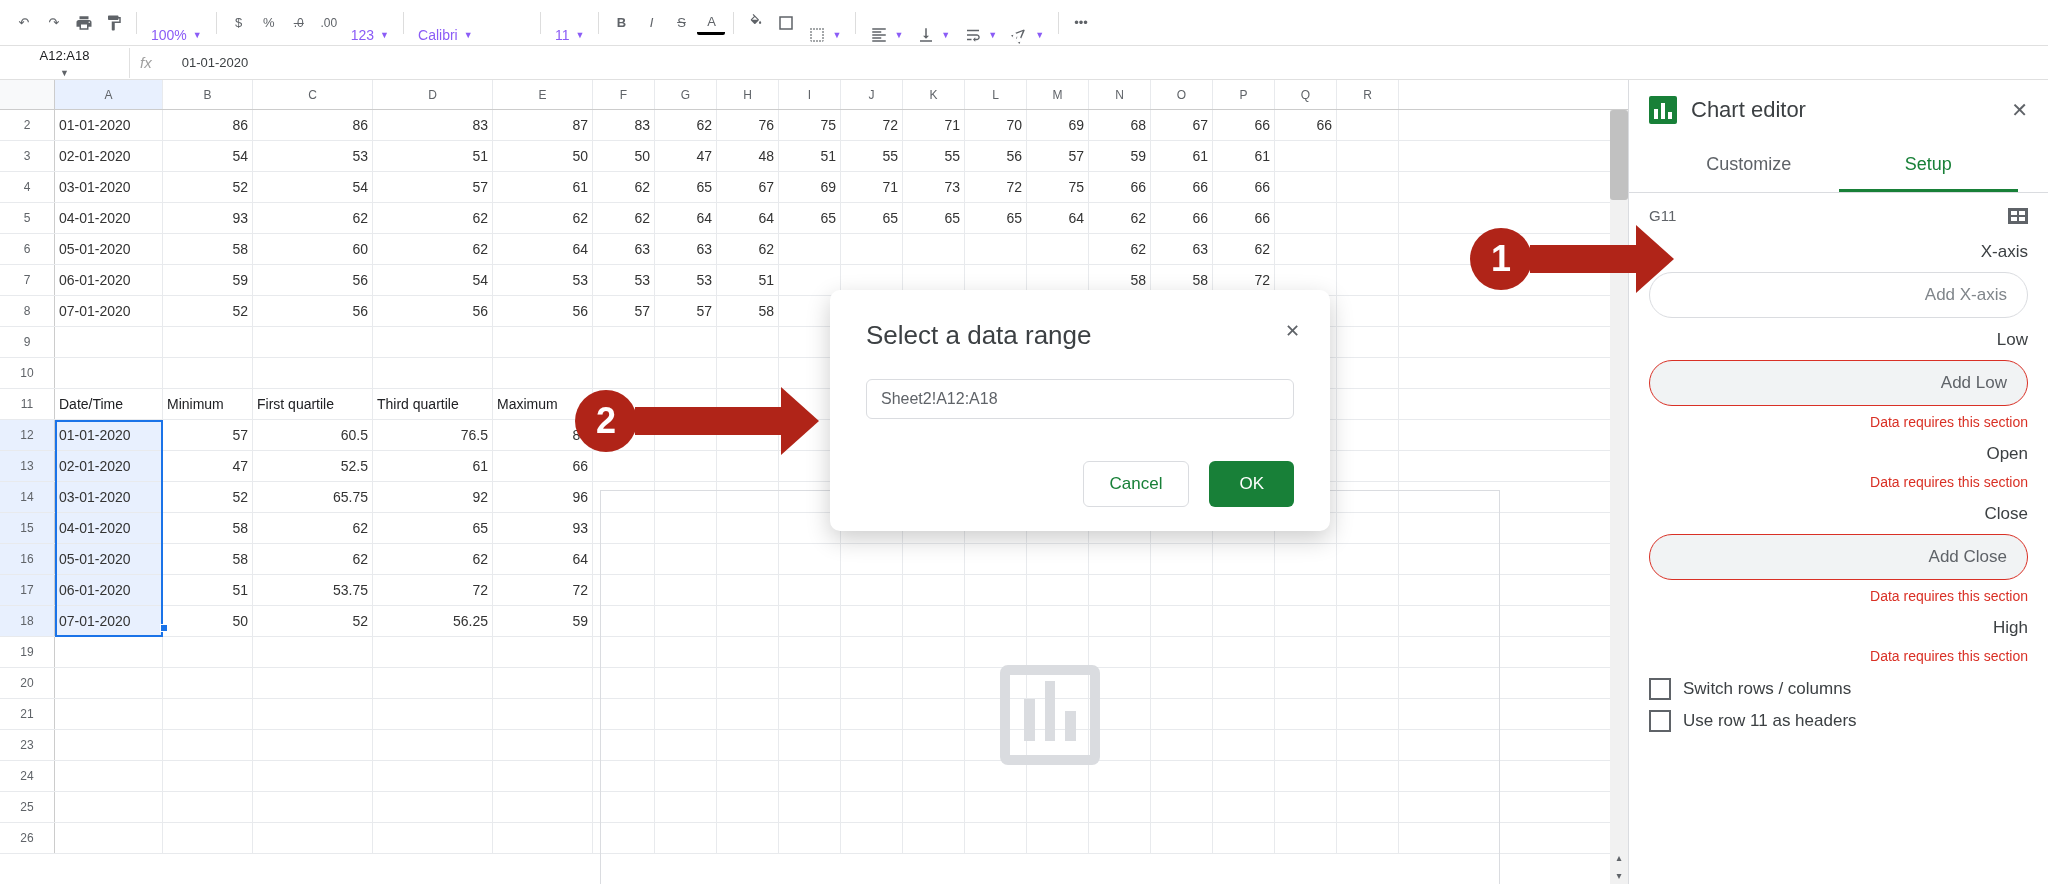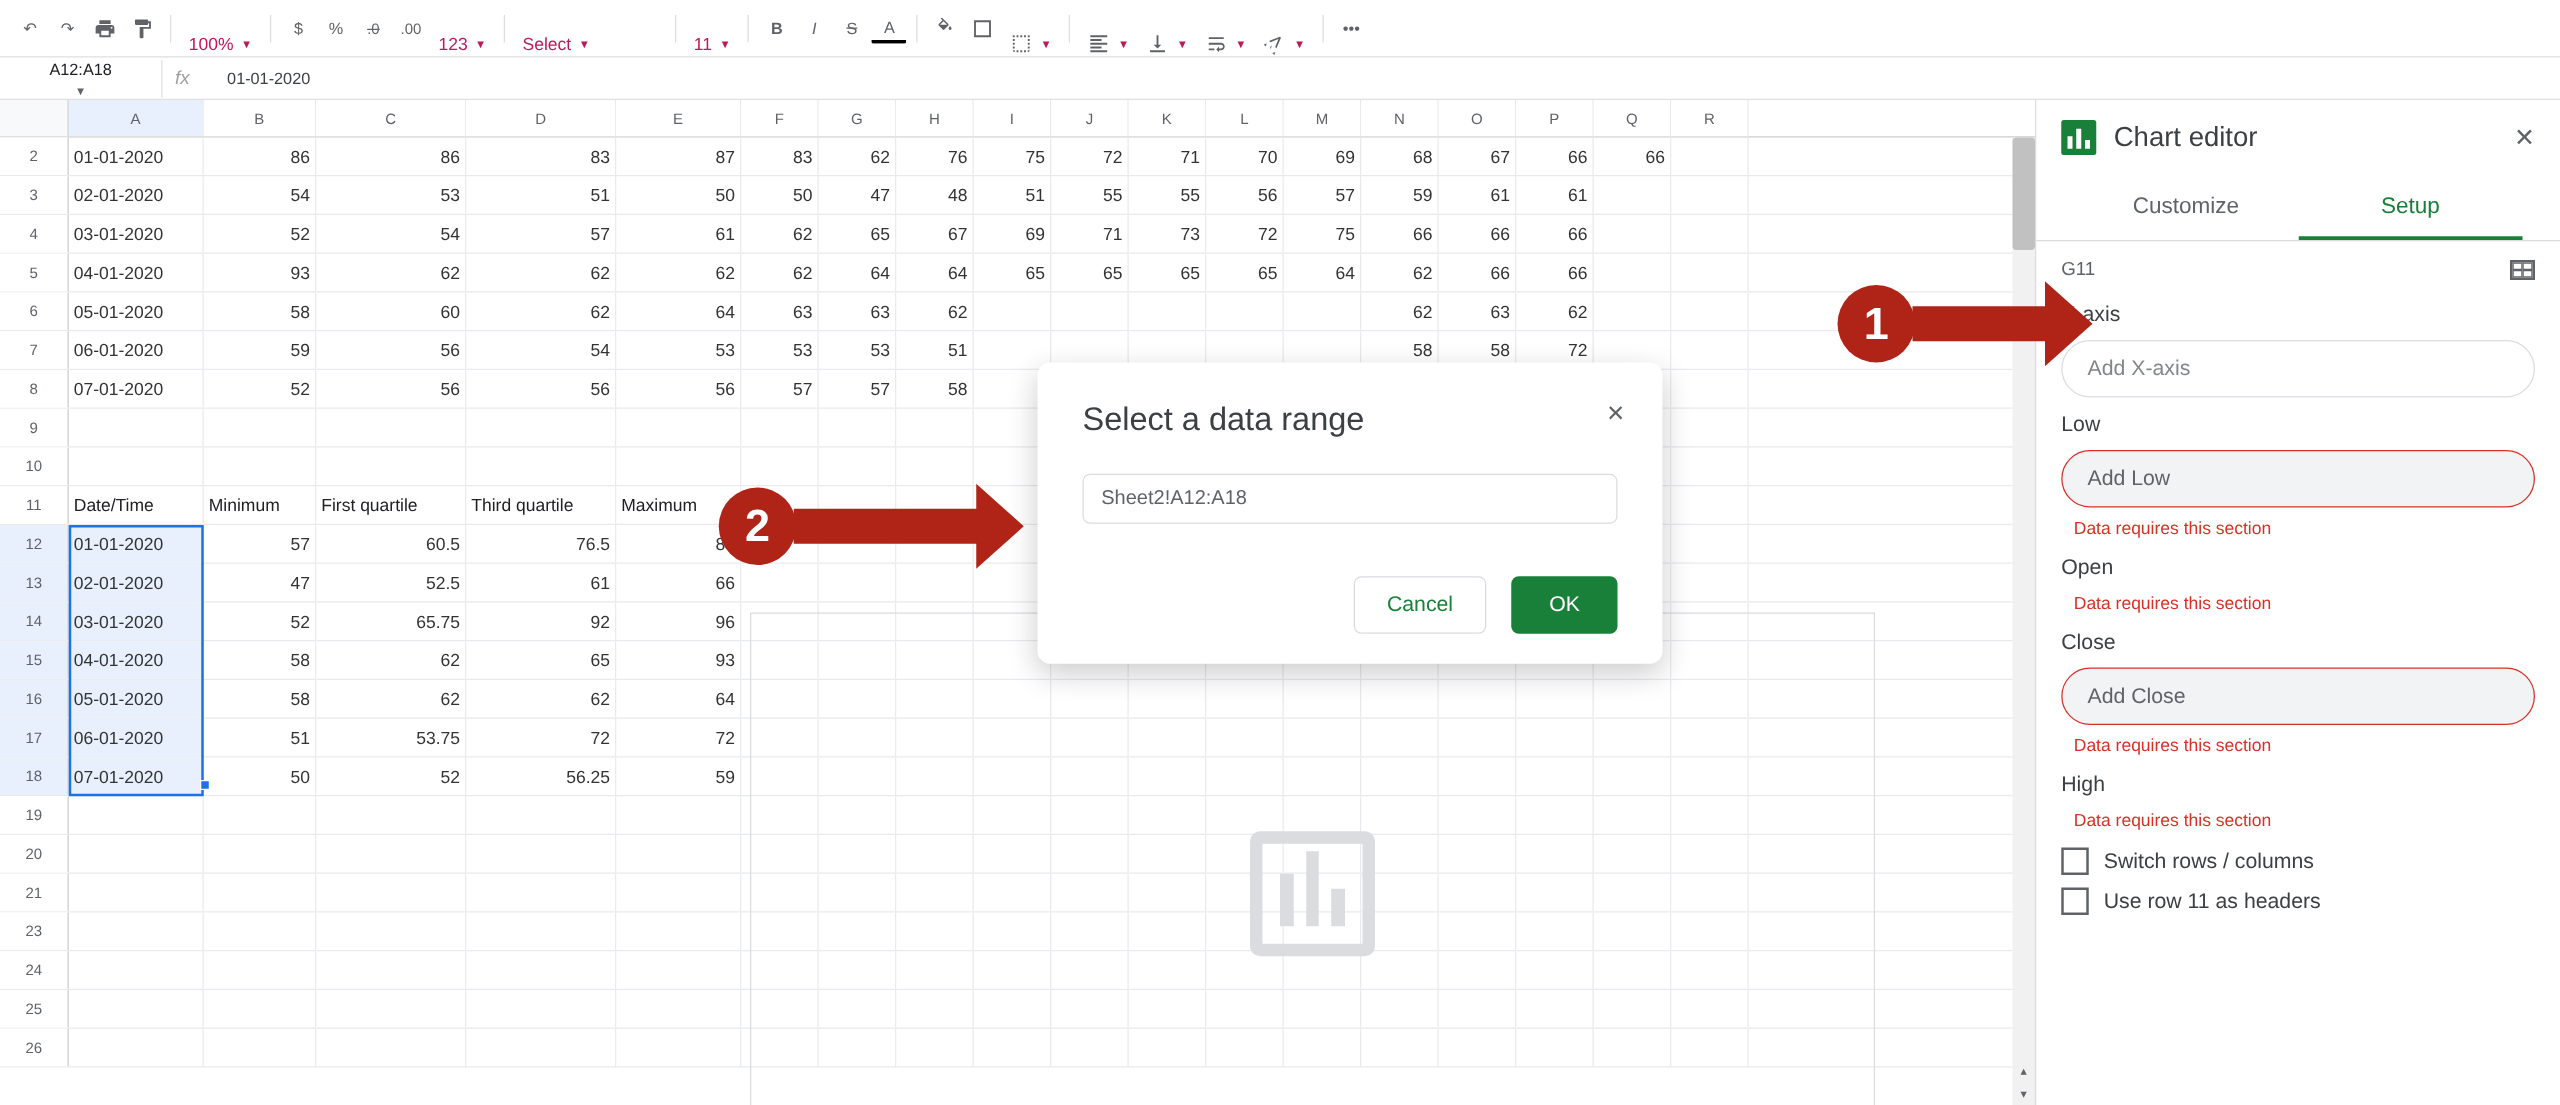--- a/index.html
+++ b/index.html
@@ -1,20 +1,20 @@
 <!DOCTYPE html>
 <html><head>
 <meta charset="utf-8">
 <style>
 * { box-sizing: border-box; margin: 0; padding: 0; }
 body { font-family: Arial, sans-serif; font-size: 13px; color: #333; overflow: hidden; width: 2048px; height: 884px; position: relative; background: #fff; }
 .toolbar { height: 46px; display: flex; align-items: center; padding: 0 10px; gap: 2px; border-bottom: 1px solid #e0e0e0; }
 .tb-btn { width: 28px; height: 28px; display: flex; align-items: center; justify-content: center; color: #5f6368; cursor: pointer; border-radius: 2px; }
 .tb-sep { width: 1px; height: 22px; background: #ddd; margin: 0 6px; }
-.tb-drop { display: flex; align-items: center; padding: 0 6px; height: 28px; gap: 6px; color: #be185d; cursor: pointer; font-size: 14px; margin-top: 24px; }
+.tb-drop { display: flex; align-items: center; padding: 0 6px; height: 28px; gap: 6px; color: #8b5cf6; cursor: pointer; font-size: 14px; margin-top: 24px; }
 .tb-drop .arrow { font-size: 9px; }
 .namebox-row { height: 34px; display: flex; align-items: center; border-bottom: 1px solid #e0e0e0; }
 .namebox { width: 130px; height: 30px; display: flex; align-items: center; padding: 0 10px; justify-content: space-between; border-right: 1px solid #e0e0e0; color: #202124; flex-direction: column; }
 .fx-label { padding: 0 10px; color: #a0a0a0; font-style: italic; font-size: 15px; }
 .fx-val { padding-left: 20px; color: #3c4043; }
 .main { display: flex; height: calc(100% - 80px); }
 .spreadsheet { flex: 1; position: relative; overflow: hidden; }
 .col-headers { display: flex; height: 30px; background: #fff; border-bottom: 1px solid #ccc; }
 .corner { width: 55px; border-right: 1px solid #ccc; background: #f8f9fa; }
 .col-h { border-right: 1px solid #e8eaed; text-align: center; line-height: 30px; color: #5f6368; background: #fff; font-size: 12px; }
@@ -39,21 +39,21 @@
 .chart-icon div { width: 14px; background: #dadce0; }
 .sidebar { width: 420px; border-left: 1px solid #dadce0; display: flex; flex-direction: column; background: #fff; }
 .sb-header { display: flex; align-items: center; padding: 16px 20px; gap: 14px; }
 .sb-header-icon { width: 28px; height: 28px; background: #188038; border-radius: 2px; display: flex; align-items: flex-end; justify-content: center; gap: 3px; padding: 5px; }
 .sb-header-icon div { width: 4px; background: #fff; }
 .sb-title { font-size: 22px; color: #3c4043; flex: 1; }
 .sb-close { font-size: 20px; color: #5f6368; cursor: pointer; }
 .sb-tabs { display: flex; border-bottom: 1px solid #dadce0; padding: 0 30px; }
 .sb-tab { flex: 1; text-align: center; padding: 14px 0; font-size: 18px; cursor: pointer; color: #5f6368; }
 .sb-tab.active { color: #188038; border-bottom: 3px solid #188038; font-weight: 500; }
-.sb-content { padding: 14px 20px; overflow-y: auto; }
+.sb-content { padding: 14px 20px; overflow-y: auto; text-align: right; }
 .sb-range-row { display: flex; justify-content: space-between; align-items: center; color: #5f6368; margin-bottom: 18px; font-size: 15px; }
 .grid-icon { width: 20px; height: 16px; border: 2px solid #5f6368; display: grid; grid-template-columns: 1fr 1fr; grid-template-rows: 1fr 1fr; }
 .grid-icon div { border: 1px solid #5f6368; }
 .sb-section-label { font-size: 17px; color: #3c4043; margin: 12px 0 10px; }
 .sb-add-btn { border: 1px solid #dadce0; border-radius: 24px; padding: 12px 20px; font-size: 17px; color: #80868b; cursor: pointer; background: #fff; }
 .sb-add-btn.error { border-color: #d93025; background: #f1f3f4; color: #5f6368; }
 .sb-error-text { color: #d93025; font-size: 14px; margin: 8px 0 14px 10px; }
 .sb-checkbox-row { display: flex; align-items: center; gap: 12px; margin: 10px 0; font-size: 17px; color: #3c4043; }
 .sb-checkbox { width: 22px; height: 22px; border: 2px solid #5f6368; }
 .annotation { position: absolute; z-index: 30; display: flex; align-items: center; pointer-events: none; }
@@ -92,21 +92,21 @@
   <div class="tb-btn" style="font-size:12px">
       <span style="text-decoration:line-through">.0</span>
     </div>
   <div class="tb-btn" style="font-size:12px">.00</div>
   <div class="tb-drop">
       <span>123</span>
       <span class="arrow">▼</span>
     </div>
   <div class="tb-sep"></div>
   <div class="tb-drop" style="min-width:120px">
-      <span>Select</span>
+      <span>Calibri</span>
       <span class="arrow">▼</span>
     </div>
   <div class="tb-sep"></div>
   <div class="tb-drop">
       <span>11</span>
       <span class="arrow">▼</span>
     </div>
   <div class="tb-sep"></div>
   <div class="tb-btn" style="font-weight:bold">B</div>
   <div class="tb-btn" style="font-style:italic">I</div>

